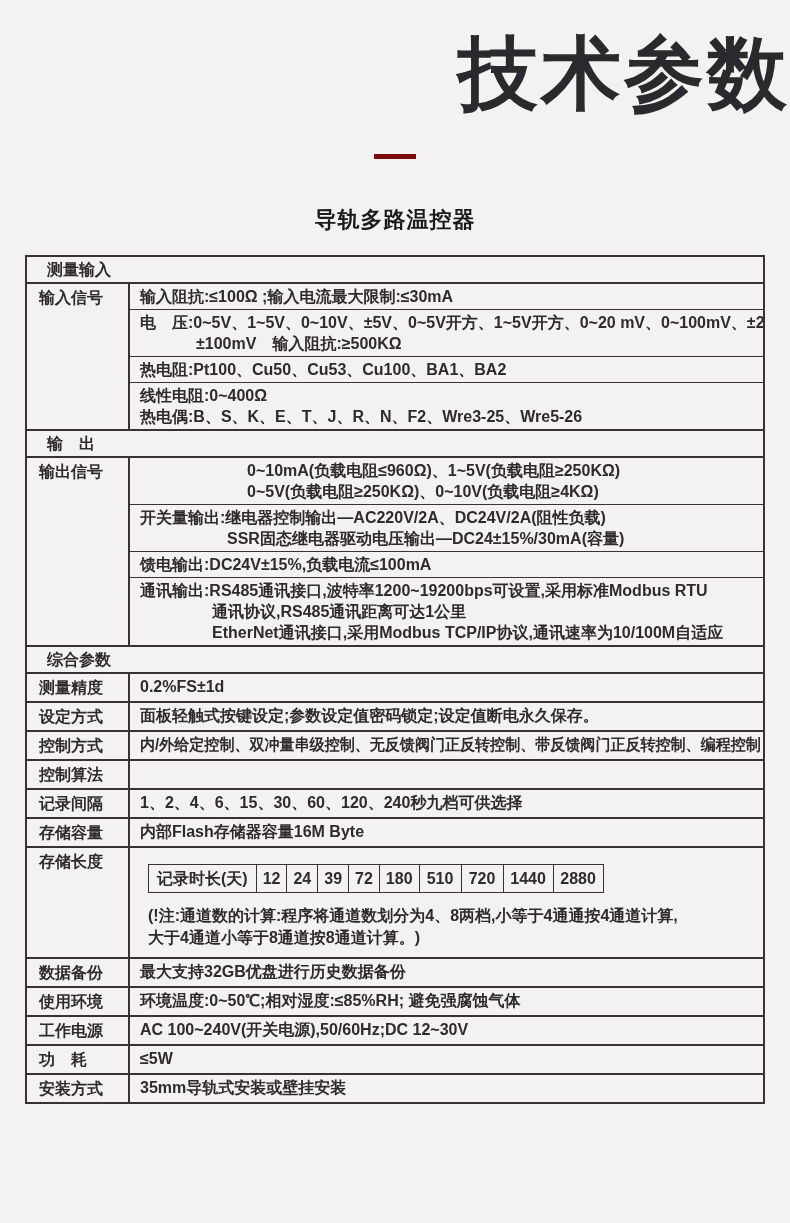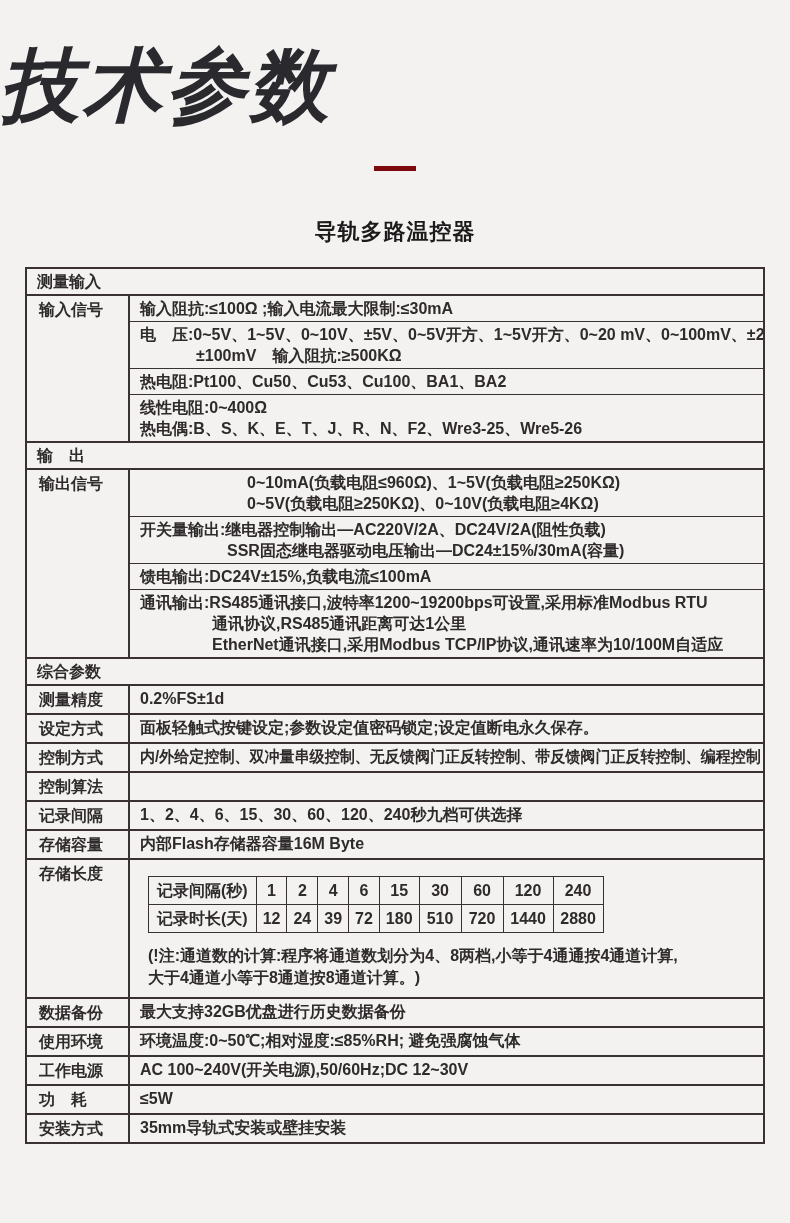--- a/index.html
+++ b/index.html
@@ -7,24 +7,24 @@
     width:790px; height:1223px;
     background:#f3f2f0;
     font-family:"Liberation Sans", sans-serif;
     color:#2f2a2b;
     overflow:hidden;
   }
   .page { width:790px; height:1223px; position:relative; }
 
   
   .big-title {
-    margin:0; padding-top:40px;
-    text-align:left;
+    margin:0; padding-top:28px;
+    text-align:right;
     font-size:80px; font-weight:900; letter-spacing:3px;
-    color:#2a292d; line-height:1.15;font-style:italic;
+    color:#2a292d; line-height:1.15;
   }
   .title-divider {
     width:42px; height:5px; margin:34px auto 0 auto;
     background:#7c090e;
   }
   .product-name {
     margin:0; padding-top:46px;
     text-align:center;
     font-size:22px; font-weight:bold; letter-spacing:1px;
     color:#1d1a1b;
@@ -32,21 +32,21 @@
 
   
   .spec-table {
     margin:20px 25px 0 25px;
     border:2px solid #3a3133;
     background:#f3f2f0;
     font-size:16px; font-weight:600; line-height:21px;
     color:#2f2a2b;
   }
   .sec-header {
-    padding:2px 4px 2px 10px;
+    padding:2px 4px 2px 20px;
     border-bottom:2px solid #3a3133;
     font-weight:700;
   }
   .spec-row { display:flex; border-bottom:2px solid #3a3133; }
   .spec-row.last { border-bottom:none; }
   .spec-label {
     width:103px; flex:0 0 103px;
     border-right:2px solid #3a3133;
     padding:3px 2px 3px 12px;
     font-weight:700;
@@ -202,32 +202,20 @@
                 <col style="width:26px">
                 <col style="width:26px">
                 <col style="width:26px">
               <col style="width:36px">
                 <col style="width:42px">
                 <col style="width:42px">
                 <col style="width:50px">
                 <col style="width:50px">
             </colgroup>
             <tbody>
-                <tr>
-              <td class="head">记录间隔(秒)</td>
-              <td>1</td>
-              <td>2</td>
-              <td>4</td>
-              <td>6</td>
-              <td>15</td>
-              <td>30</td>
-              <td>60</td>
-              <td>120</td>
-              <td>240</td>
-            </tr>
             <tr>
               <td class="head">记录时长(天)</td>
               <td>12</td>
               <td>24</td>
               <td>39</td>
               <td>72</td>
               <td>180</td>
               <td>510</td>
               <td>720</td>
               <td>1440</td>

